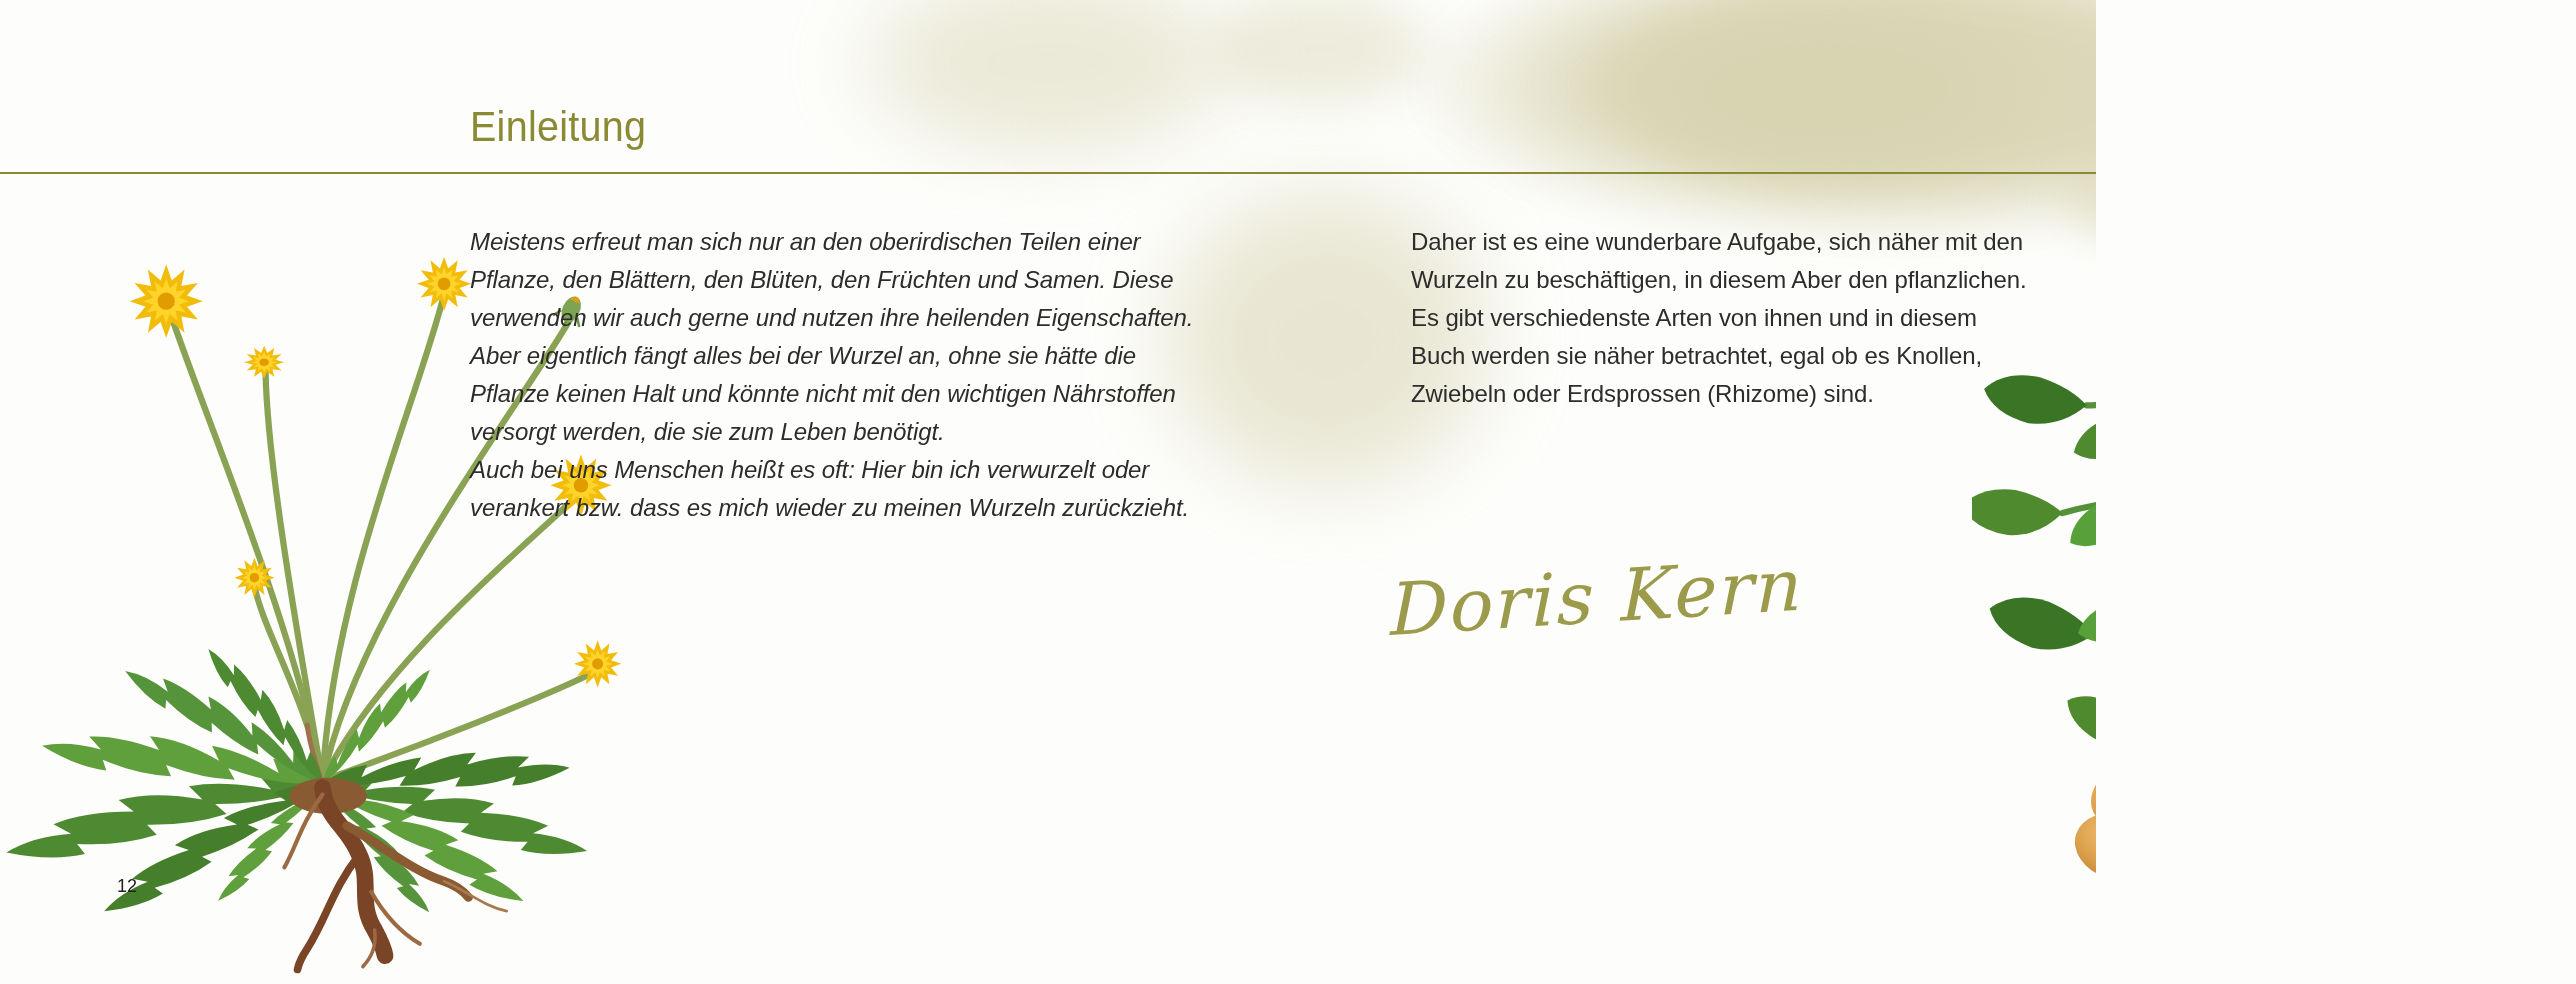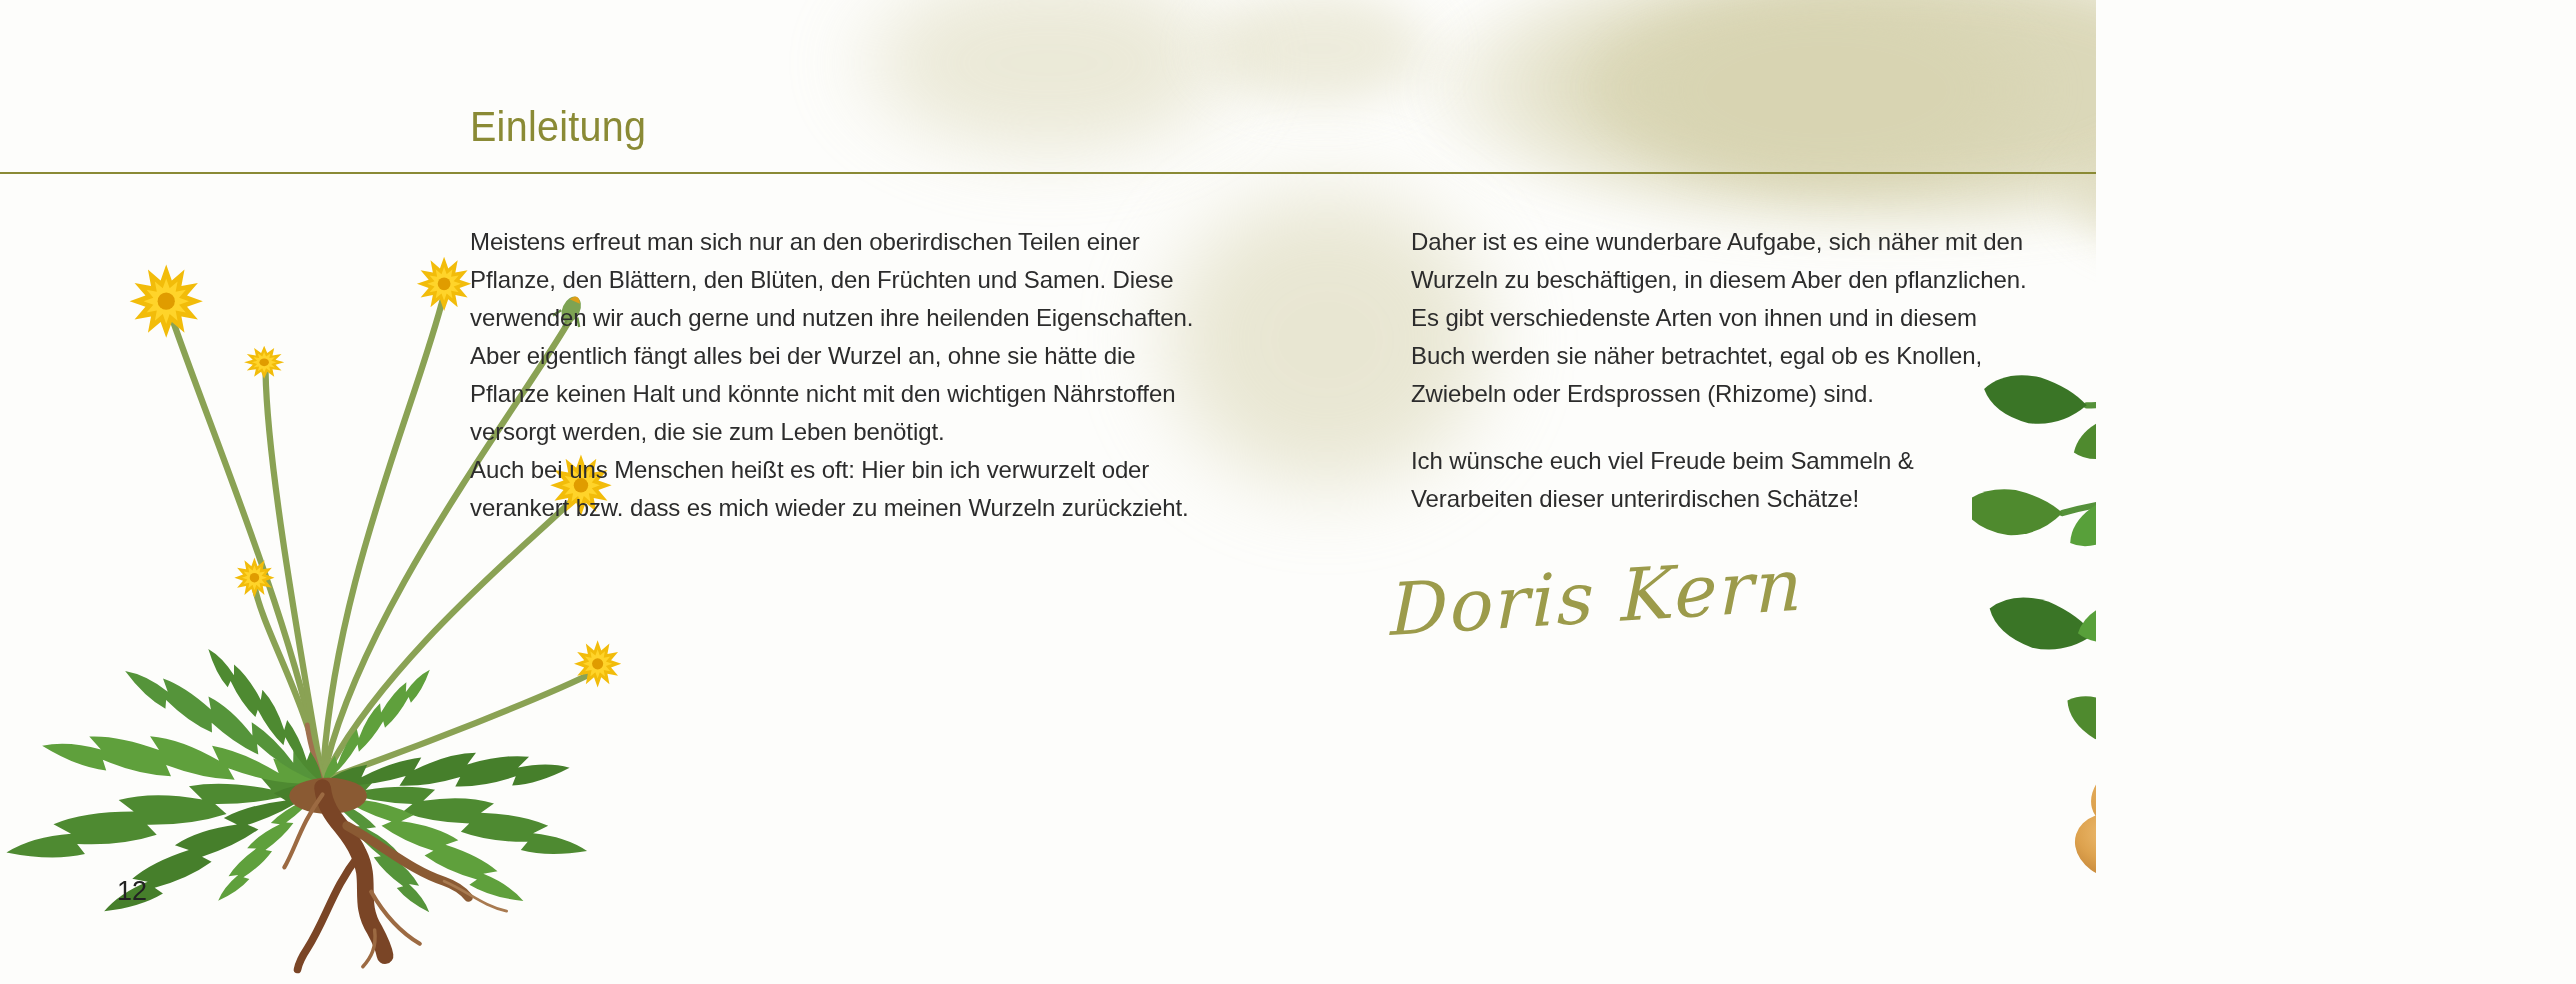--- a/index.html
+++ b/index.html
@@ -53,37 +53,37 @@
   }
 
   
   .para{
     position:absolute;
     font-size:24px;line-height:38px;
     letter-spacing:-0.1px;
     white-space:pre-line;
     color:var(--body-text);
   }
-  .left-body{left:470px;top:223px;width:833px;}
+  .left-body{left:470px;top:223px;width:833px;font-style:italic;}
   .right-para1{left:1411px;top:223px;width:695px;}
   .right-para2{left:1411px;top:442px;width:695px;}
   .closing{left:1411px;top:545px;width:417px;}
   .signature{
     position:absolute;left:1390px;top:567px;
     font-family:"DejaVu Serif", serif;
     font-style:italic;
     font-size:72px;line-height:1.2;
     color:var(--signature-olive);
     transform:rotate(-3.5deg) skewX(-4deg);
     transform-origin:left bottom;
     letter-spacing:2.1px;
   }
   .pageno{
     position:absolute;
-    font-size:27px;color:#222;text-align:right;
+    font-size:18px;color:#222;text-align:right;
   }
   .pageno-left{left:117px;top:876px;}
   .pageno-right{left:2425px;top:879px;}
 
   
   .plant{position:absolute;pointer-events:none;}
   .dandelion-svg{left:-4.2px;top:197px;width:660px;height:785px;}
   .potato-svg{left:1972px;top:197px;width:542px;height:764px;}
 </style>
 </head>
@@ -255,21 +255,19 @@
 Pflanze keinen Halt und könnte nicht mit den wichtigen Nährstoffen
 versorgt werden, die sie zum Leben benötigt.
 Auch bei uns Menschen heißt es oft: Hier bin ich verwurzelt oder
 verankert bzw. dass es mich wieder zu meinen Wurzeln zurückzieht.</p>
 
   <p class="para right-para1">Daher ist es eine wunderbare Aufgabe, sich näher mit den
 Wurzeln zu beschäftigen, in diesem Aber den pflanzlichen.
 Es gibt verschiedenste Arten von ihnen und in diesem
 Buch werden sie näher betrachtet, egal ob es Knollen,
 Zwiebeln oder Erdsprossen (Rhizome) sind.</p>
-  <p class="para right-para2">Ich wünsche euch viel Freude beim Sammeln &amp;
-Verarbeiten dieser unterirdischen Schätze!</p>
   <div class="signature">Doris Kern</div>
 
   <div class="pageno pageno-left">12</div>
   <div class="pageno pageno-right">2</div>
 
 </div>
 
 
 </body></html>

